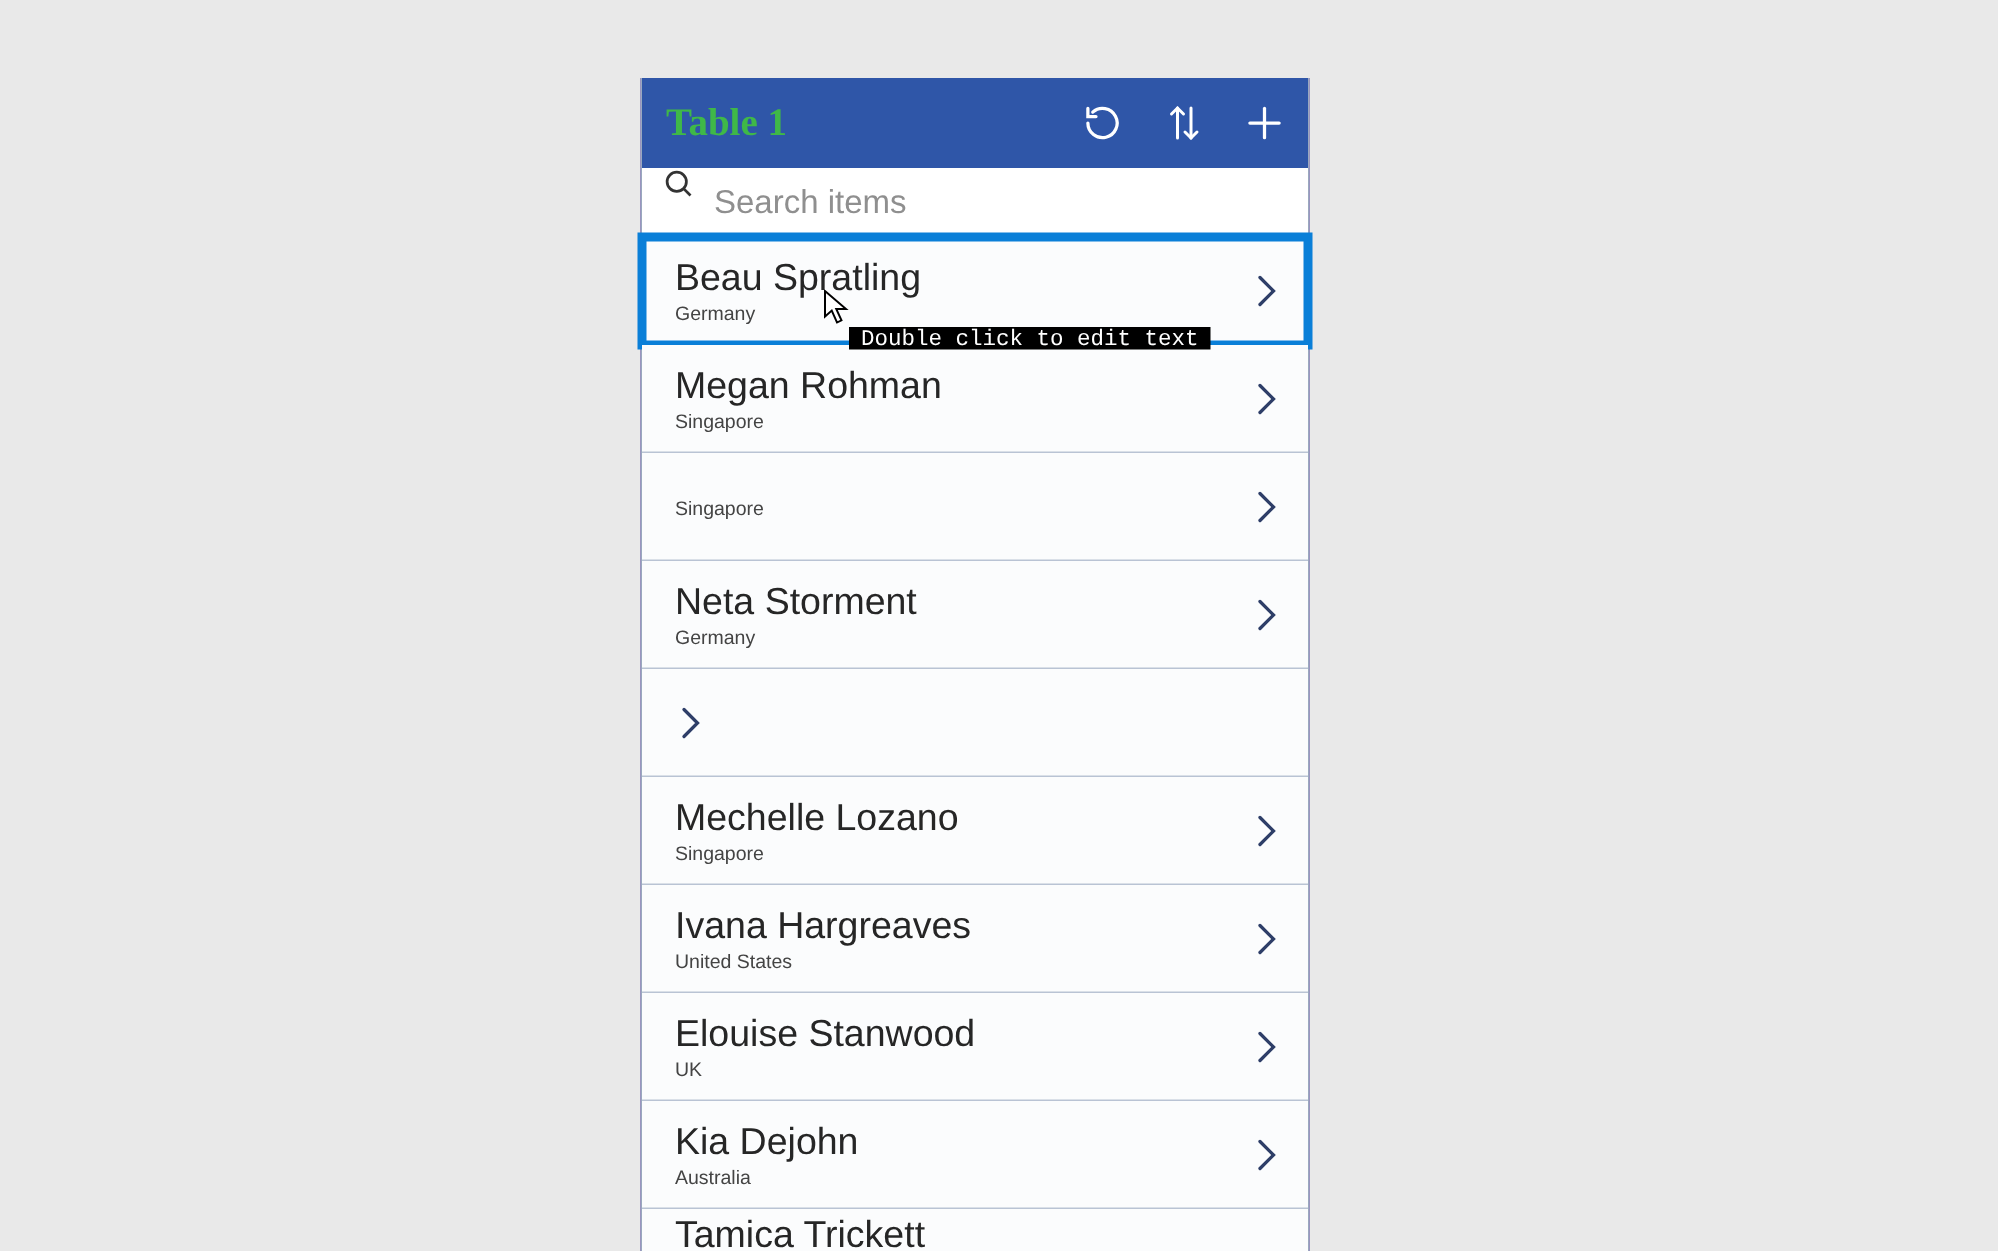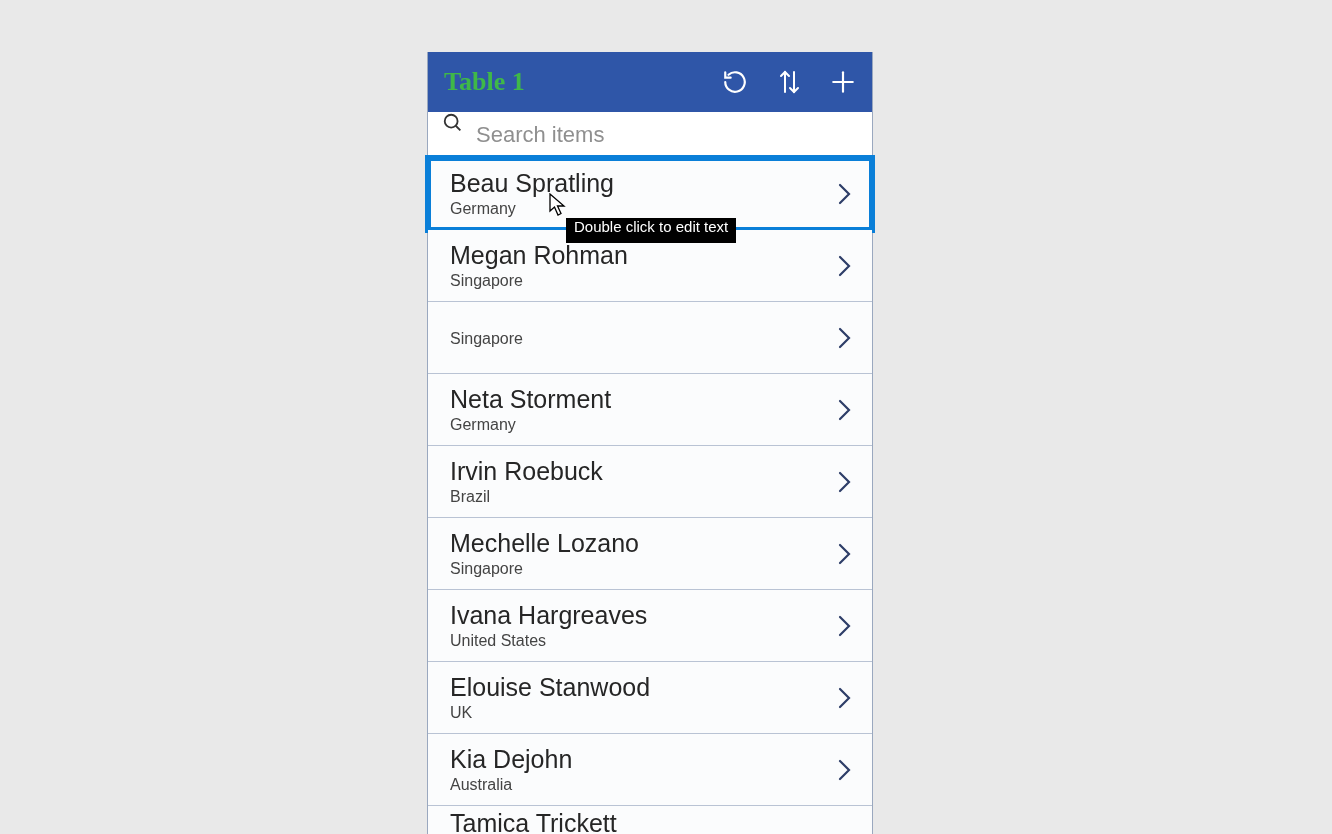--- a/index.html
+++ b/index.html
@@ -73,21 +73,21 @@
     padding: 8px 16px 8px 22px;
     border-bottom: 1px solid #b9c3d4;
     background: #fbfcfd;
     cursor: pointer;
     position: relative;
     height: 72px;
   }
   .list-item:last-child { border-bottom: none; }
   .item-text { flex: 1 1 auto; }
   .item-title { font-size: 25px; color: #262626; line-height: 1.15; }
-  .item-sub { font-size: 16px; color: #444; margin-top: 2px; }
+  .item-sub { font-size: 13px; color: #444; margin-top: 2px; }
   .chev {
     color: #2e3e68;
     width: 22px;
     display: flex;
     align-items: center;
     justify-content: center;
   }
   .chev svg { display: block; }
 
   .selected-outline {
@@ -112,23 +112,23 @@
     background: #000;
     color: #fff;
     font-size: 15px;
     padding: 2px 8px;
     white-space: nowrap;
     z-index: 5;
     pointer-events: none;
   }
   .tooltip.clipped {
     overflow: hidden;
-    height: 25px;
+    height: 15px;
     line-height: 18px;
-    padding-top: 0; padding-bottom: 0;
+    padding-top: 0; padding-bottom: 0; font-family: Liberation Mono, monospace;
   }
 
   
   .cursor {
     position: absolute;
     z-index: 6;
     pointer-events: none;
   }
 </style>
 </head>
@@ -216,24 +216,20 @@
           <div class="item-title">Neta Storment</div>
           <div class="item-sub">Germany</div>
         </div>
         <div class="chev">
           <svg width="14" height="24" viewBox="0 0 14 24" fill="none" stroke="#2e3e68" stroke-width="2.2" stroke-linecap="round">
             <polyline points="2 3 11 12 2 21"></polyline>
           </svg>
         </div>
       </div>
       <div class="list-item">
-        <div class="item-text">
-          <div class="item-title">Irvin Roebuck</div>
-          <div class="item-sub">Brazil</div>
-        </div>
         <div class="chev">
           <svg width="14" height="24" viewBox="0 0 14 24" fill="none" stroke="#2e3e68" stroke-width="2.2" stroke-linecap="round">
             <polyline points="2 3 11 12 2 21"></polyline>
           </svg>
         </div>
       </div>
       <div class="list-item">
         <div class="item-text">
           <div class="item-title">Mechelle Lozano</div>
           <div class="item-sub">Singapore</div>

